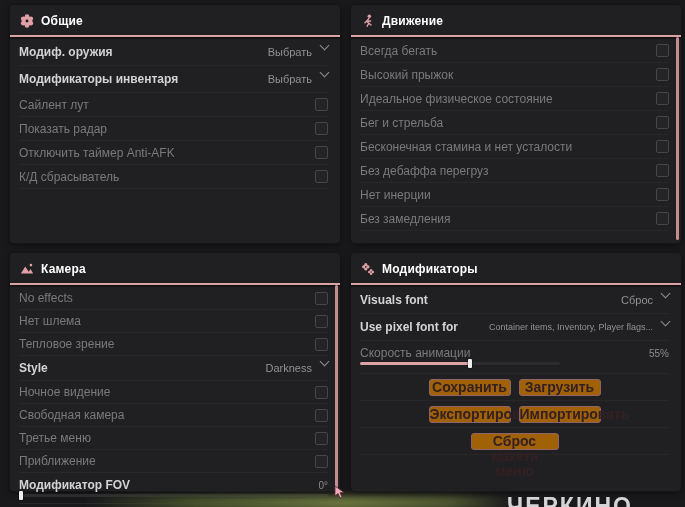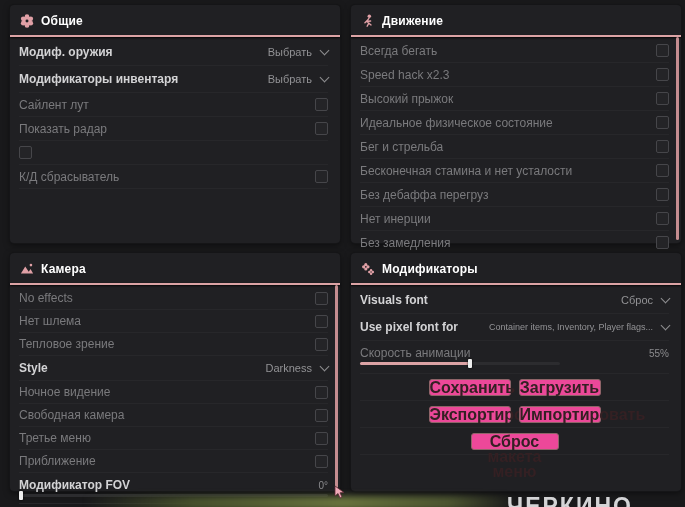--- a/index.html
+++ b/index.html
@@ -22,42 +22,42 @@
   .row{display:flex;align-items:center;justify-content:space-between;height:23px;
        border-bottom:1px solid #27272a}
   .row.tall{height:26px}
   .p-camera .row{height:22px}
   .p-camera .row.tall{height:24px}
   .lbl{font-size:12px;line-height:1}
   .lbl.dim{color:#7a7a7d}
   .lbl.bright{color:#d3d3d5;font-weight:bold}
   .cb{width:11px;height:11px;border:1px solid #46464a;border-radius:2px;background:#242427;
       flex:none;cursor:pointer}
-  .dd{display:flex;align-items:center;gap:9px;cursor:pointer}
+  .dd{display:flex;gap:9px;cursor:pointer}
   .ddval{font-size:11px;color:#929295;white-space:nowrap}
   .ddval.small{font-size:9px}
   .chev{width:6px;height:6px;border-right:1.6px solid #8e8e91;border-bottom:1.6px solid #8e8e91;
         transform:rotate(45deg);margin-top:-4px;flex:none}
 
   .slider-row{display:block;height:28px;border-bottom:1px solid #27272a;padding-top:2px}
   .p-config .slider-row{height:30px}
   .slider-top{display:flex;justify-content:space-between;align-items:flex-end;height:16px}
   .slrval{font-size:10px;color:#8b8b8e}
   .track{position:relative;height:3px;background:#2c2c2f;border-radius:2px;margin-top:3px;cursor:pointer}
   .fill{position:absolute;left:0;top:0;height:100%;background:#dca3a5;border-radius:2px}
   .handle{position:absolute;top:-3px;width:4px;height:9px;background:#ededed;border-radius:1px;
           box-shadow:0 0 2px #000;cursor:pointer}
 
   .vscroll{position:absolute;top:32px;bottom:3px;right:2px;width:3px;background:#c58d90;
            border-radius:2px;cursor:pointer}
 
   .btnrow{display:flex;justify-content:center;gap:8px;align-items:center;height:26px;
           border-bottom:1px solid #27272a}
-  .btn{background:#ec4899;border:1px solid #8f6468;border-radius:3px;color:#342023;
-       font-size:16px;font-weight:bold;height:17px;line-height:15px;text-align:center;
+  .btn{background:#a16207;border:1px solid #8f6468;border-radius:3px;color:#342023;
+       font-size:14px;font-weight:bold;height:17px;line-height:15px;text-align:center;
        cursor:pointer;padding:0;font-family:inherit}
   .btn.w1{width:82px}
   .btn.w2{width:88px}
 
   .green-strip{position:absolute;left:85px;top:496px;width:430px;height:14px;
        background:linear-gradient(90deg,rgba(50,55,30,0) 0%,#46502c 25%,#68733d 60%,#4c5530 85%,rgba(30,33,18,0) 100%);
        filter:blur(3px)}
   .loc-text{position:absolute;left:507px;top:493px;font-size:23px;font-weight:bold;color:#d4d4d6;
        letter-spacing:2px;white-space:nowrap}
   .cursor{position:absolute;left:334px;top:485px}
@@ -103,20 +103,21 @@
       </div>
       <div class="row">
         <span class="lbl dim">Сайлент лут</span>
         <span class="cb"></span>
       </div>
       <div class="row">
         <span class="lbl dim">Показать радар</span>
         <span class="cb"></span>
       </div>
       <div class="row">
+        <span class="lbl dim">Отключить таймер Anti-AFK</span>
         <span class="cb"></span>
       </div>
       <div class="row">
         <span class="lbl dim">К/Д сбрасыватель</span>
         <span class="cb"></span>
       </div>
     </div>
   </section>
 
   <section class="panel p-movement">
@@ -126,24 +127,20 @@
             <circle cx="9.5" cy="2.5" r="2" fill="#e0a0a6"></circle>
             <path d="M9 5 L6.5 8.5 L9 10.5 L7 14 M9 10.5 L11.5 12.5 M6.5 8.5 L11 8 M8 6.5 L4.5 10" stroke="#e0a0a6" stroke-width="1.6" fill="none" stroke-linecap="round"></path>
           </svg>
       </span>
       <span class="ptitle">Движение</span>
     </header>
     <div class="pdivider"></div>
     <div class="rows">
       <div class="row">
         <span class="lbl dim">Всегда бегать</span>
-        <span class="cb"></span>
-      </div>
-      <div class="row">
-        <span class="lbl dim">Speed hack x2.3</span>
         <span class="cb"></span>
       </div>
       <div class="row">
         <span class="lbl dim">Высокий прыжок</span>
         <span class="cb"></span>
       </div>
       <div class="row">
         <span class="lbl dim">Идеальное физическое состояние</span>
         <span class="cb"></span>
       </div>

